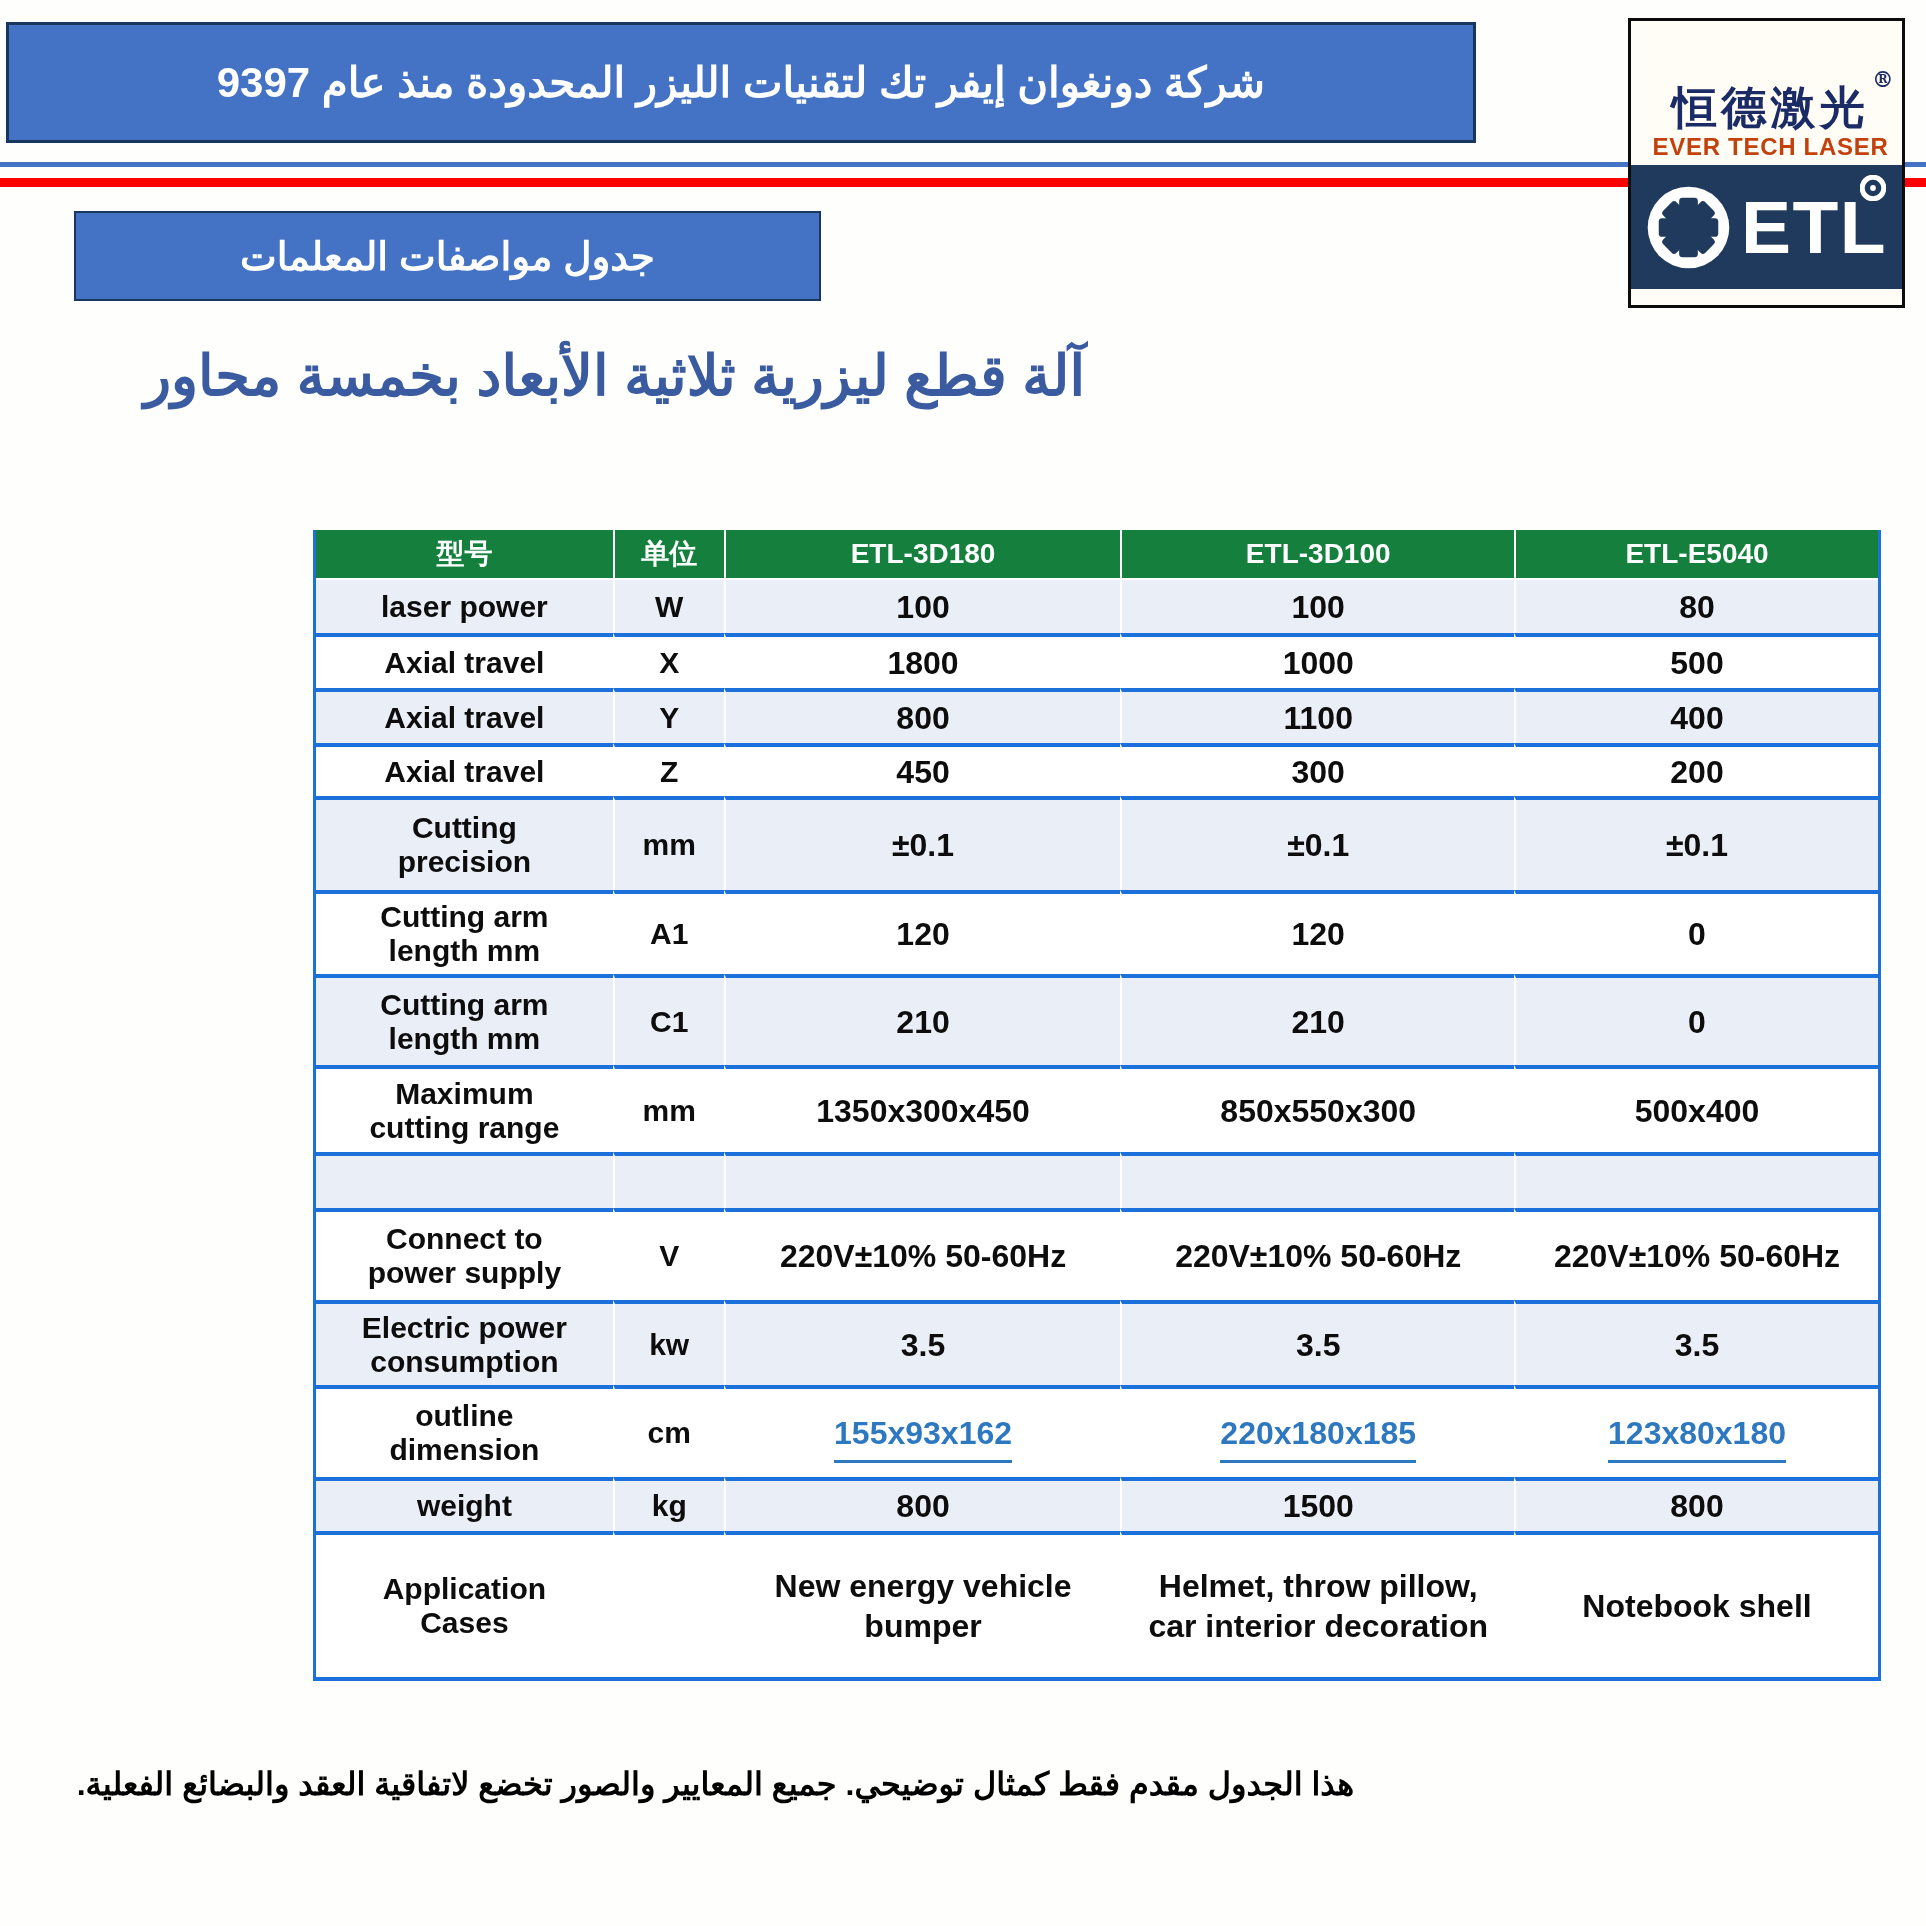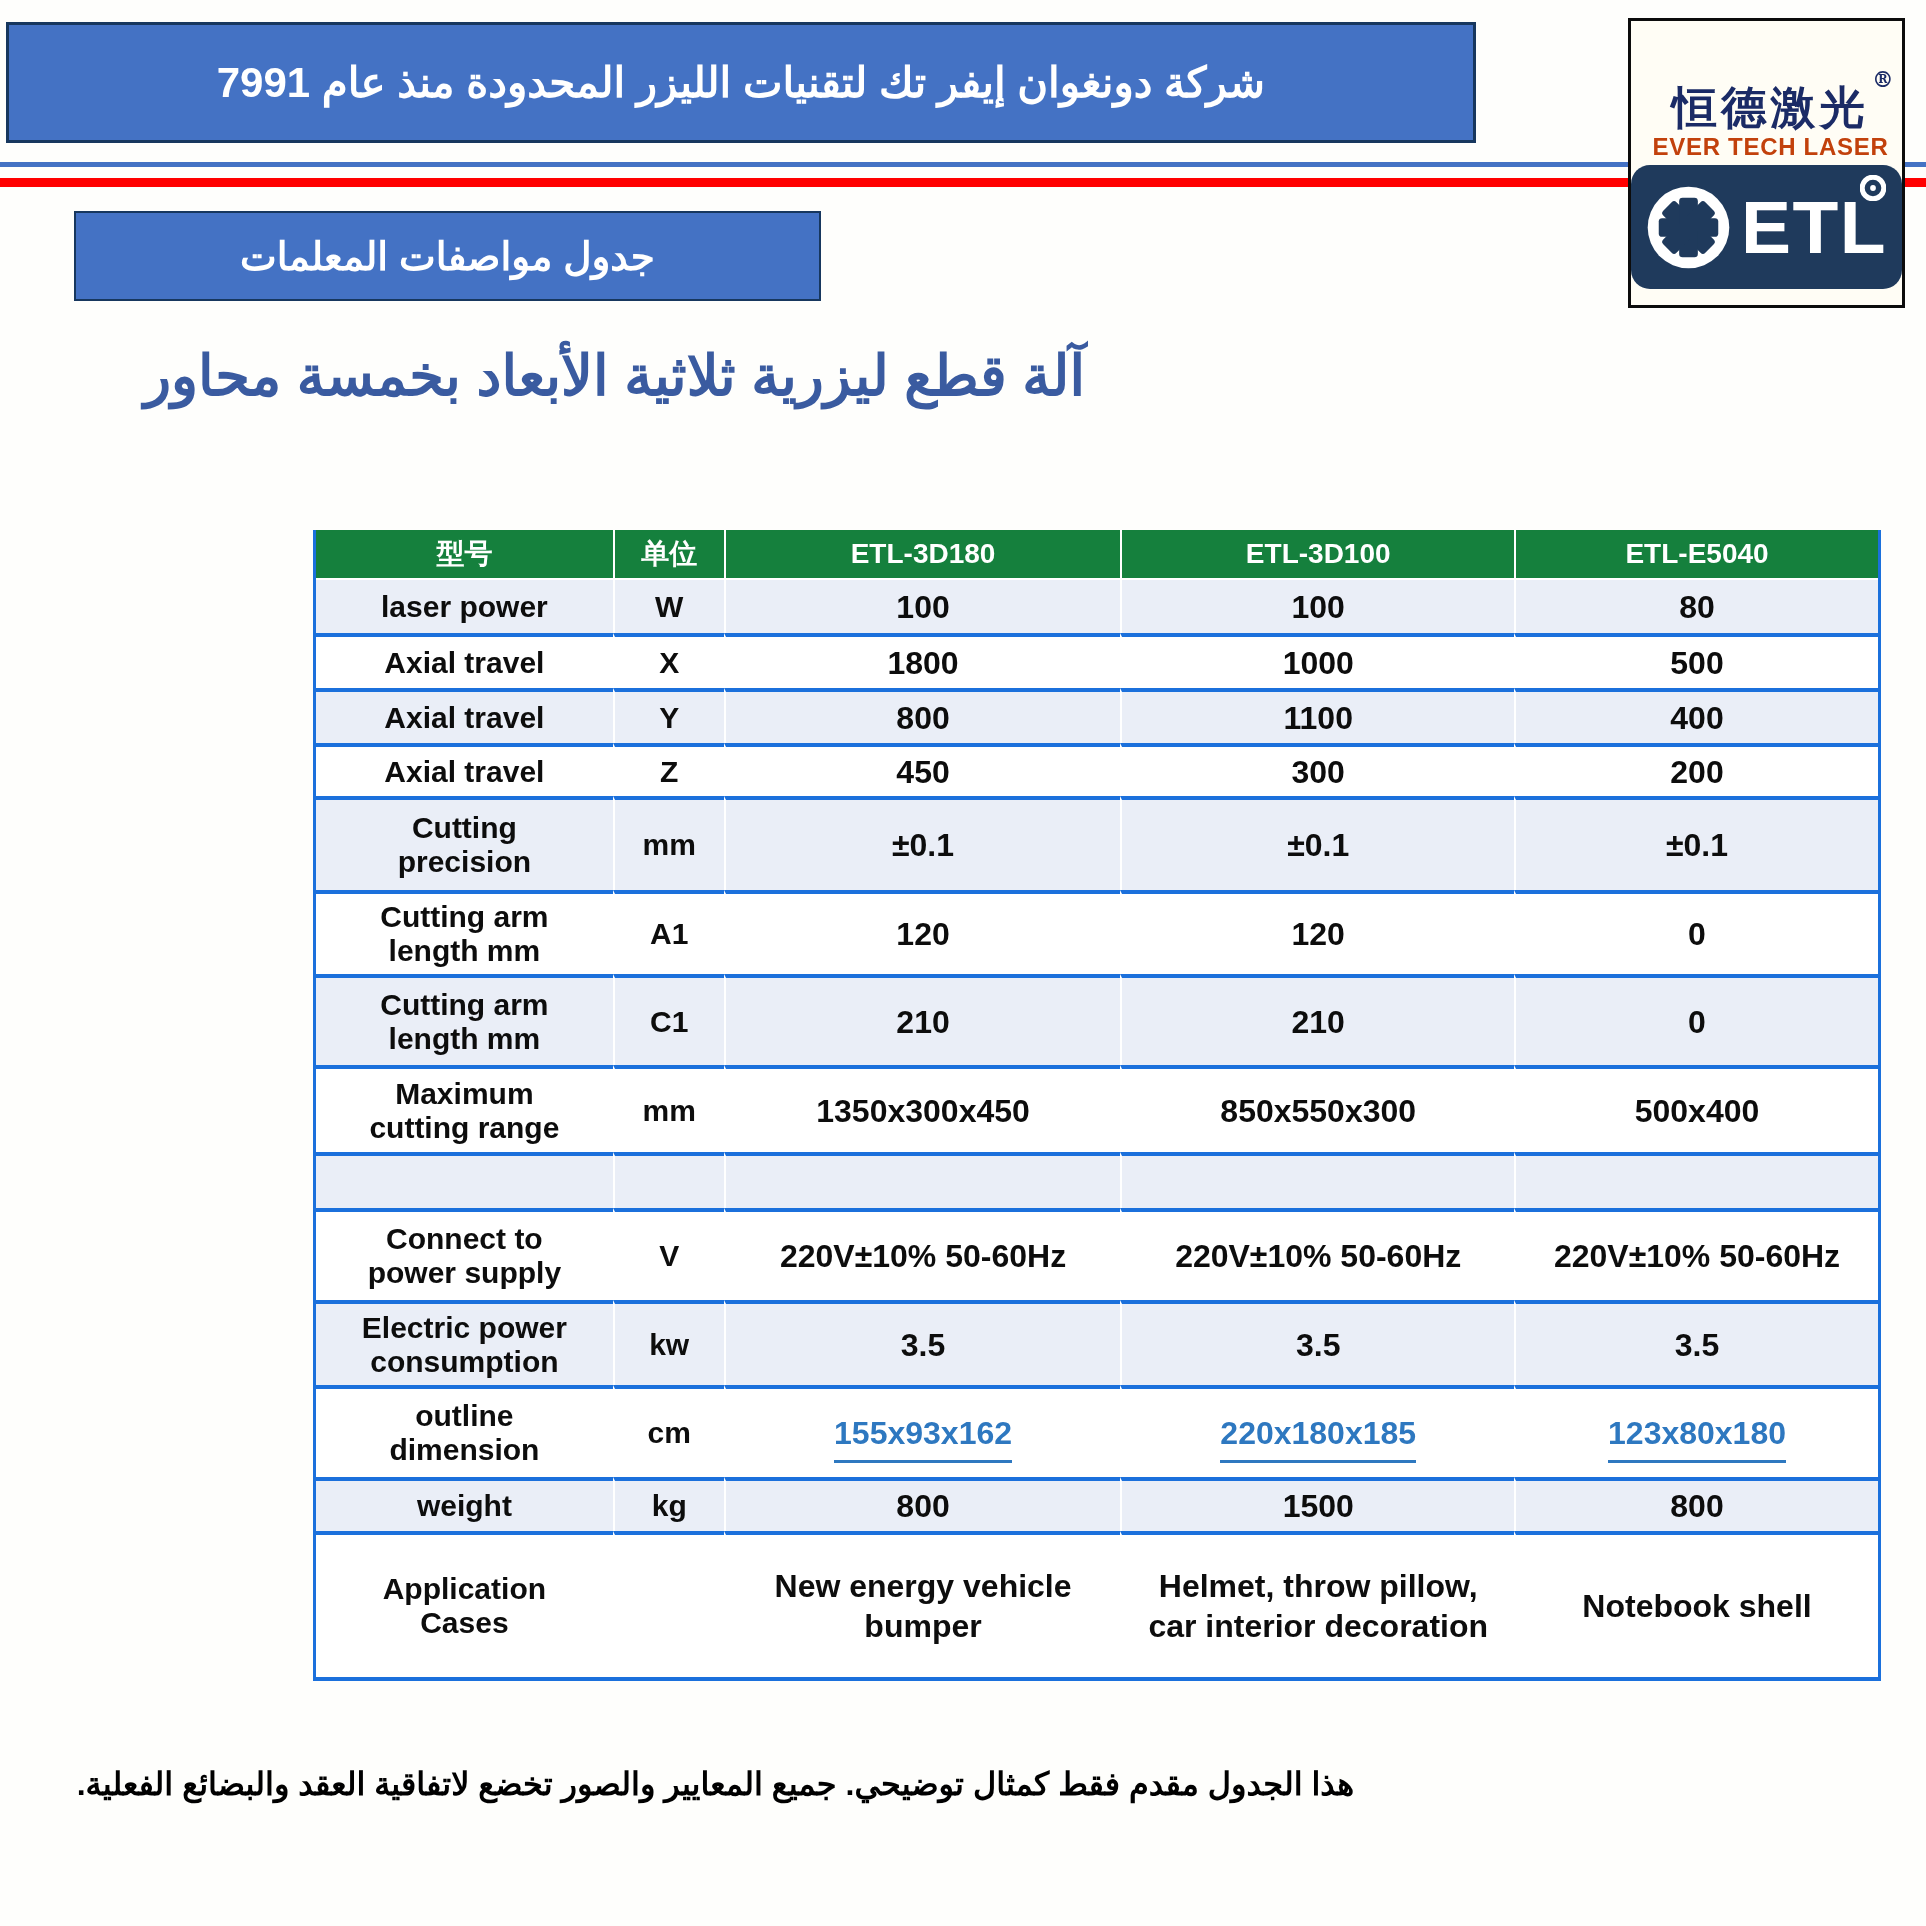--- a/index.html
+++ b/index.html
@@ -39,21 +39,20 @@
     font-family:"DejaVu Serif", serif;
     font-size:45px; font-weight:bold; color:#1B2B66; letter-spacing:4.3px;
     line-height:1; position:relative; white-space:nowrap;
   }
   .logo-reg { position:absolute; right:-24.6px; top:-16px; font-size:21.7px; font-weight:bold; color:#1B2B66; letter-spacing:0; }
   .logo-en { font-size:24px; font-weight:bold; color:#c2410c; letter-spacing:0.7px; margin-top:2.9px; white-space:nowrap; }
   .logo-bottom {
     flex:1; margin-bottom:16px; background:#1F3A5C;
     display:flex; align-items:center; justify-content:center; gap:10px;
     position:relative;
-    border-radius:19px;
   }
   .logo-gear { width:85px; height:85px; }
   .logo-abbr { color:#ffffff; font-size:75px; font-weight:bold; letter-spacing:1.4px; line-height:1; }
   .logo-ring { position:absolute; right:16px; top:10px; width:26px; height:26px; }
 
   
   .subtitle-box {
     position:absolute; left:74px; top:211px; width:747px; height:90px;
     background:#4472C4; border:2.9px solid #17375E;
     display:flex; align-items:center; justify-content:center;
@@ -101,21 +100,21 @@
 </style>
 </head>
 <body>
 
 <div class="page">
 
   <div class="line-blue"></div>
   <div class="line-red"></div>
 
   <div class="top-banner">
-    <span>شركة دونغوان إيفر تك لتقنيات الليزر المحدودة منذ عام 7991</span>
+    <span>شركة دونغوان إيفر تك لتقنيات الليزر المحدودة منذ عام 9397</span>
   </div>
 
   <div class="logo-box">
     <div class="logo-top">
       <div class="logo-cn">
         <span>恒德激光</span>
         <span class="logo-reg">®</span>
       </div>
       <div class="logo-en">EVER TECH LASER</div>
     </div>

